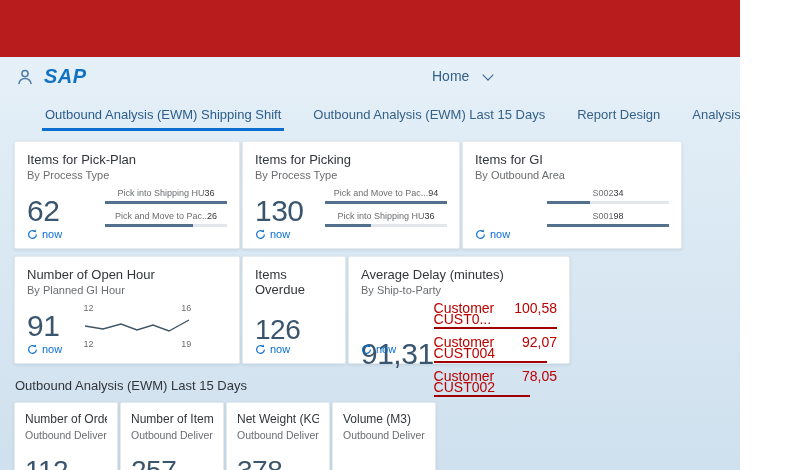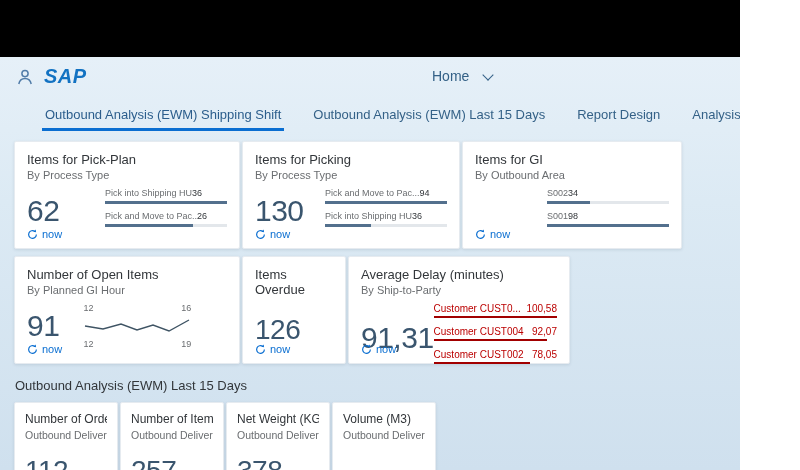--- a/index.html
+++ b/index.html
@@ -1,18 +1,18 @@
 <!DOCTYPE html>
 <html><head>
 <meta charset="utf-8">
 <style>
   html,body{margin:0;padding:0;}
   body{width:800px;height:470px;overflow:hidden;background:#ffffff;
        font-family:"Liberation Sans", sans-serif;}
-  .screen{position:relative;width:740px;height:470px;overflow:hidden;background:#000000;}
+  .screen{position:relative;width:740px;height:470px;overflow:hidden;background:#b91c1c;}
   .app{position:absolute;top:57px;left:0;width:800px;height:413px;
        background:linear-gradient(180deg,#e6f0f8 0%,#dcEAf4 35%,#cfe0ee 100%);}
 
   
   .topbar{position:relative;height:40px;}
   .user-icon{position:absolute;left:16px;top:11px;width:18px;height:18px;cursor:pointer;}
   .sap-logo{position:absolute;left:44px;top:8px;font-size:20px;font-weight:bold;
             font-style:italic;color:#1272c2;letter-spacing:.5px;cursor:pointer;}
   .home-nav{position:absolute;left:432px;top:11px;display:flex;align-items:center;gap:15px;
             color:#346187;font-size:14px;cursor:pointer;}
@@ -33,29 +33,29 @@
   .w1{width:226px;} .w2{width:218px;} .w3{width:220px;} .wS{width:104px;} .wM{width:222px;}
   .t-title{font-size:13px;color:#32363a;line-height:15px;}
   .t-sub{font-size:11px;color:#6a6d70;margin-top:2px;line-height:13px;}
   .t-body{display:flex;align-items:center;margin-top:6px;}
   .kpi{font-size:30px;color:#3a556e;line-height:34px;letter-spacing:-.5px;}
   .kpi.mid{font-size:28px;}
 
   
   .mchart{margin-left:auto;width:122px;}
   .mc-item{margin-bottom:7px;}
-  .mc-row{display:flex;justify-content:flex-start;font-size:9px;color:#6a6d70;line-height:11px;}
+  .mc-row{display:flex;justify-content:center;font-size:9px;color:#6a6d70;line-height:11px;}
   .mc-val{color:#32363a;}
   .mc-track{height:3px;background:#e3e7eb;margin-top:2px;}
   .mc-fill{display:block;height:3px;background:#53708d;}
 
   
   .rdchart{margin-left:auto;width:132px;}
   .rd-item{margin-bottom:8px;}
-  .rd-row{display:flex;justify-content:space-between;font-size:10px;line-height:11px;color:#bb0000;}
+  .rd-row{display:flex;justify-content:space-between;font-size:14px;line-height:11px;color:#bb0000;}
   .rd-bar{height:2px;background:#a20000;margin-top:2px;}
 
   
   .spark{position:relative;margin-left:22px;width:112px;height:46px;flex:none;}
   .sp-lbl{position:absolute;font-size:9px;color:#6a6d70;line-height:10px;}
   .sp-tl{top:0;left:2px;} .sp-tr{top:0;right:2px;}
   .sp-bl{bottom:0;left:2px;} .sp-br{bottom:0;right:2px;margin-top:44px;}
   .spark svg{position:absolute;top:13px;left:0;}
 
   .refresh{position:absolute;left:12px;bottom:8px;display:flex;align-items:center;gap:4px;
@@ -200,21 +200,21 @@
                 <path d="M9.5 0.6 L9.9 3.6 L7.0 2.9 Z" fill="#0a6ed1"></path>
               </svg>
             <span>now</span>
           </div>
         </div>
       </div>
 
       <div class="tile-row">
 
         <div class="tile w1">
-          <div class="t-title">Number of Open Items</div>
+          <div class="t-title">Number of Open Hour</div>
           <div class="t-sub">By Planned GI Hour</div>
           <div class="t-body">
             <div class="kpi">91</div>
             <div class="spark">
               <span class="sp-lbl sp-tl">12</span>
               <span class="sp-lbl sp-tr">16</span>
               <span class="sp-lbl sp-bl">12</span>
               <span class="sp-lbl sp-br">19</span>
               <svg width="112" height="20" viewBox="0 0 112 20">
                 <polyline points="4,10 22,13 40,8 56,14 72,9 88,15 108,4" fill="none" stroke="#3f5464" stroke-width="1.4"></polyline>

